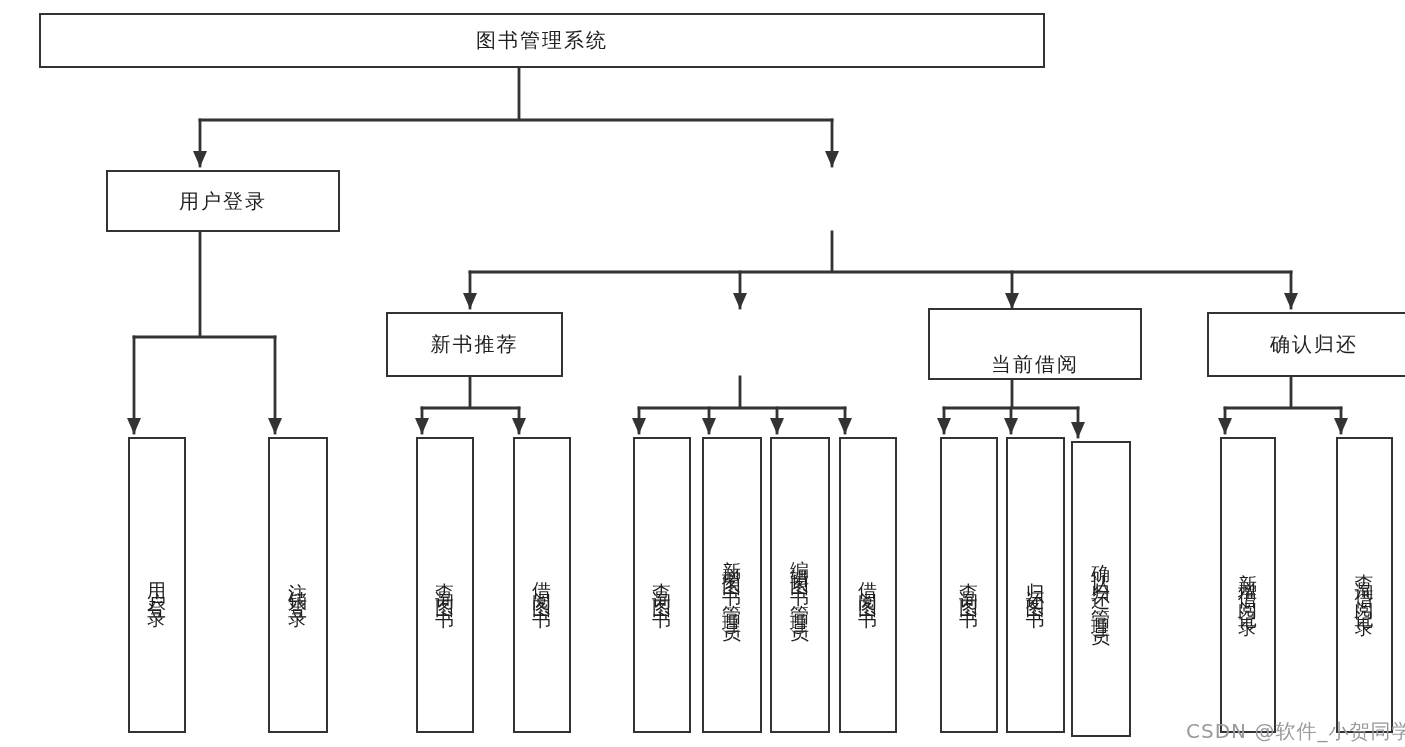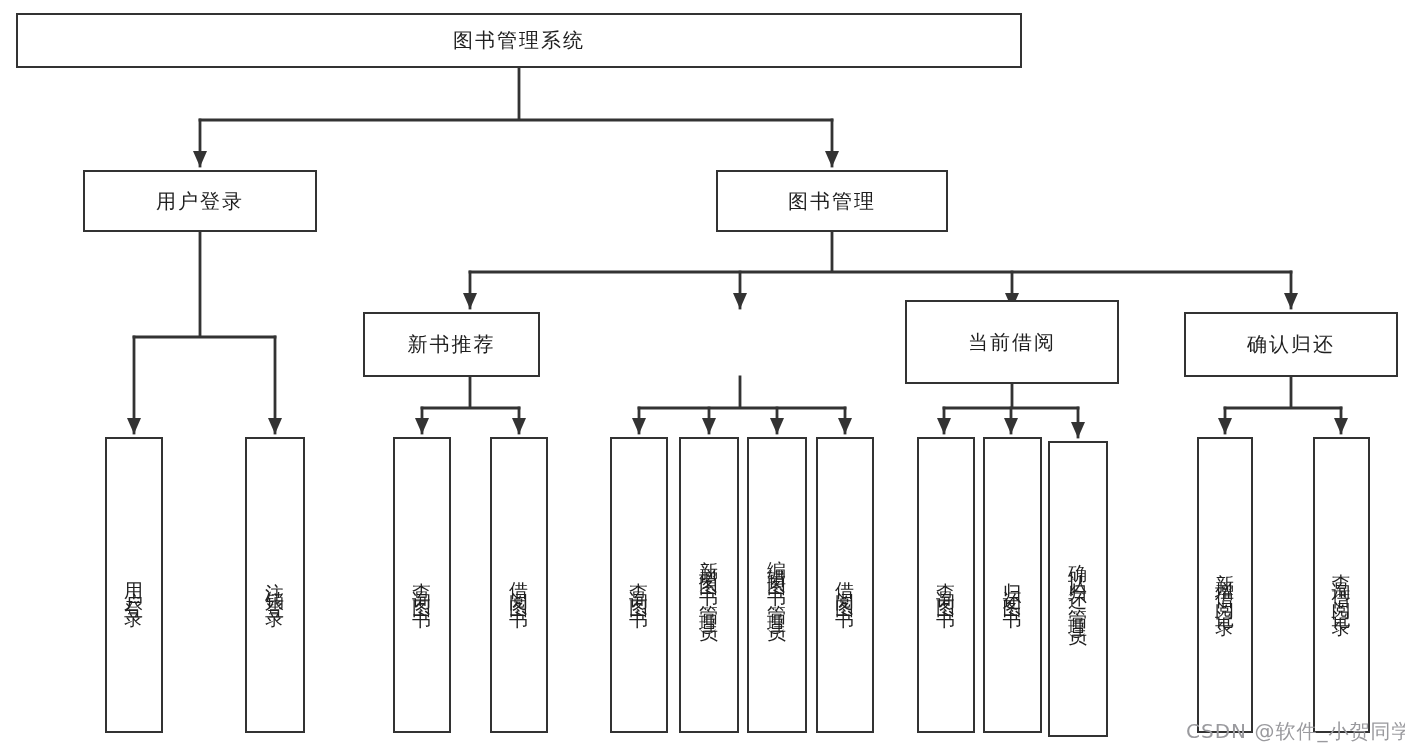--- a/index.html
+++ b/index.html
@@ -30,20 +30,21 @@
   .node {
     position: absolute;
     box-sizing: border-box;
     background: #ffffff;
     border: 2.5px solid #333333;
     display: flex;
     align-items: center;
     justify-content: center;
     z-index: 2;
     color: #1f1f1f;
+    margin-left: 23px;
   }
   .node.h .lbl {
     font-size: 20px;
     letter-spacing: 2px;
     white-space: nowrap;
   }
   .node.v .lbl {
     writing-mode: vertical-rl;
     text-orientation: mixed;
     font-size: 19px;
@@ -108,28 +109,25 @@
     <path class="line" marker-end="url(#arw)" d="M1341,408 V433"></path>
   </svg>
 
   <div class="node h" style="left:16px; top:13px; width:1006px; height:55px;">
     <span class="lbl">图书管理系统</span>
   </div>
 
   <div class="node h" style="left:83px; top:170px; width:234px; height:62px;">
     <span class="lbl">用户登录</span>
   </div>
-  <div class="node h" style="left:716px; top:170px; width:232px; height:62px;">
-    <span class="lbl">图书管理</span>
-  </div>
 
   <div class="node h" style="left:363px; top:312px; width:177px; height:65px;">
     <span class="lbl">新书推荐</span>
   </div>
-  <div class="node h" style="left:905px; top:300px; width:214px; height:84px;">
+  <div class="node h" style="left:905px; top:308px; width:214px; height:72px;align-items:flex-end;">
     <span class="lbl">当前借阅</span>
   </div>
   <div class="node h" style="left:1184px; top:312px; width:214px; height:65px;">
     <span class="lbl">确认归还</span>
   </div>
 
   <div class="node v" style="left:105px; top:437px; width:58px; height:296px;">
     <span class="lbl">用户登录</span>
   </div>
   <div class="node v" style="left:245px; top:437px; width:60px; height:296px;">

